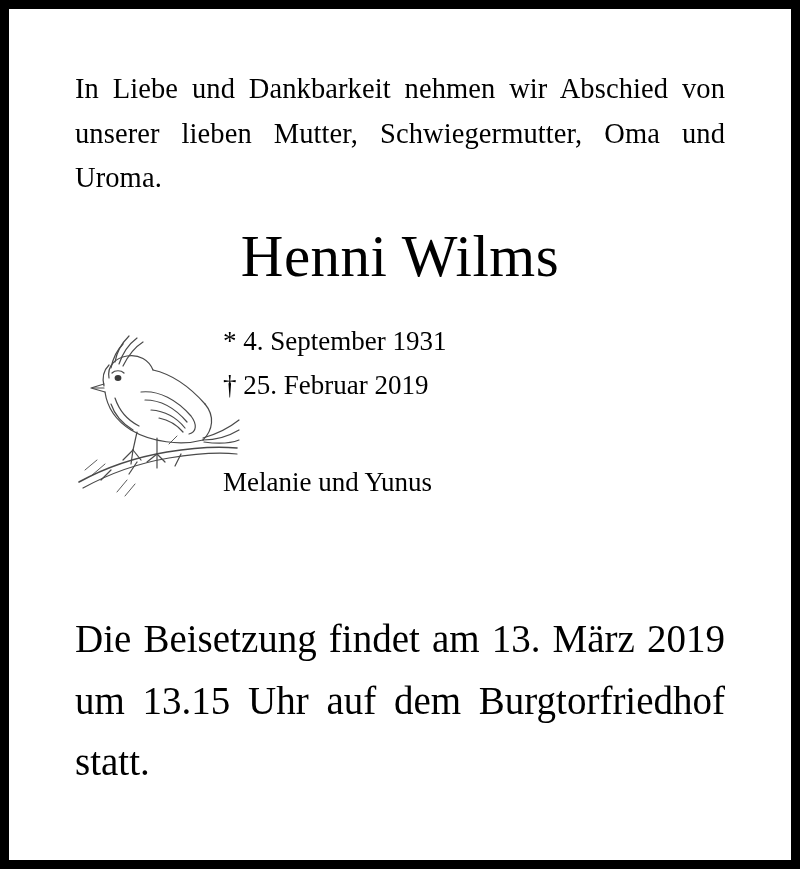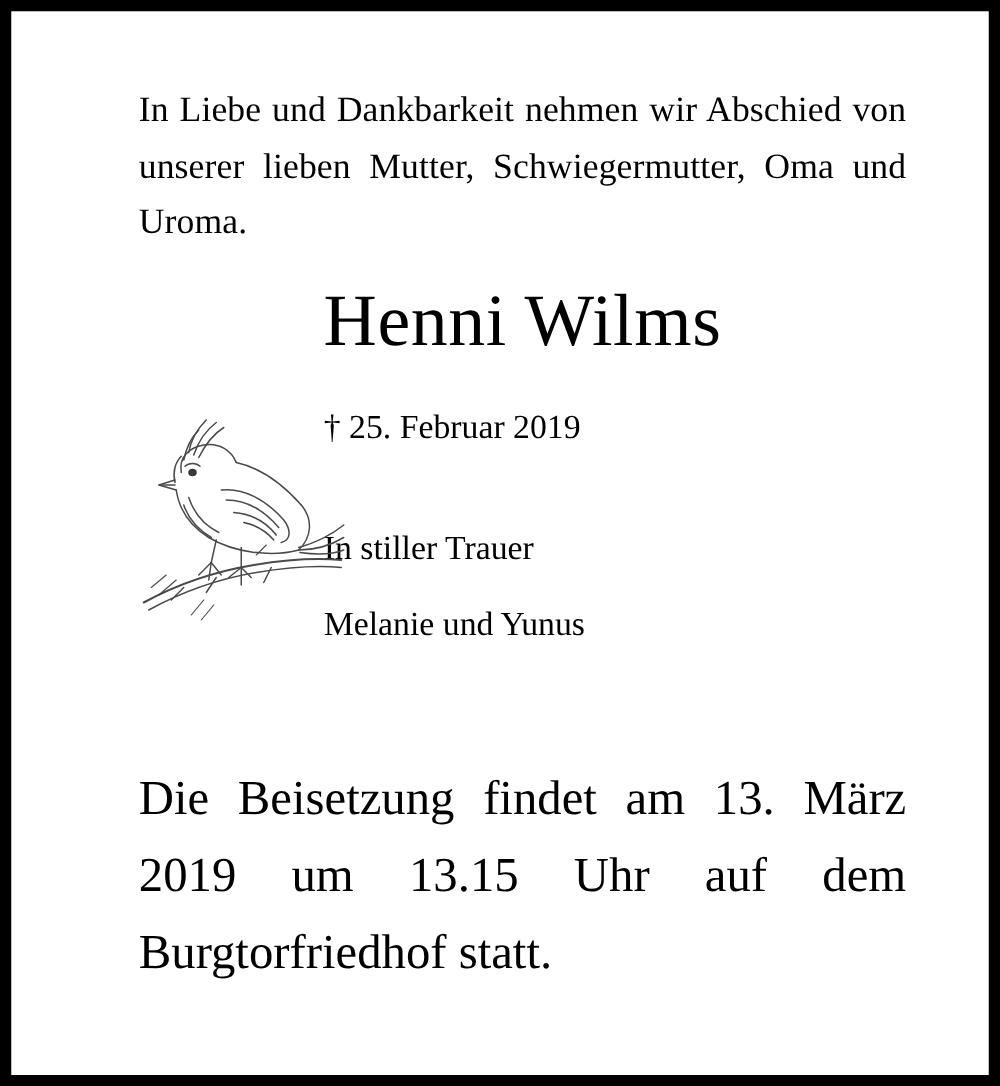--- a/index.html
+++ b/index.html
@@ -14,21 +14,20 @@
     color: #000000;
     overflow: hidden;
   }
   .obituary {
     position: relative;
     width: 800px;
     height: 869px;
     box-sizing: border-box;
     border: 9px solid #000000;
     background: #ffffff;
-    padding-left: 36px;
   }
   .inner {
     position: relative;
     width: 100%;
     height: 100%;
     box-sizing: border-box;
     padding: 58px 66px 40px 66px;
   }
   .intro {
     font-size: 28.5px;
@@ -160,25 +159,25 @@
             <path d="M14 150 L26 140" stroke-width="0.9"></path>
             <path d="M20 156 L34 144" stroke-width="0.9"></path>
             <path d="M46 172 L56 160" stroke-width="0.9"></path>
             <path d="M54 176 L64 164" stroke-width="0.9"></path>
             <path d="M98 124 L106 116" stroke-width="0.9"></path>
           </g>
         </svg>
       </div>
 
       <div class="dates">
+        <div>* 4. September 1931</div>
         <div>† 25. Februar 2019</div>
       </div>
 
       <div class="mourners">
-        <div class="lead">In stiller Trauer</div>
         <div>Melanie und Yunus</div>
       </div>
 
     </div>
 
     <div class="funeral">
       <p>Die Beisetzung findet am 13. März 2019 um 13.15 Uhr auf dem Burgtorfriedhof statt.</p>
     </div>
 
   </div>

